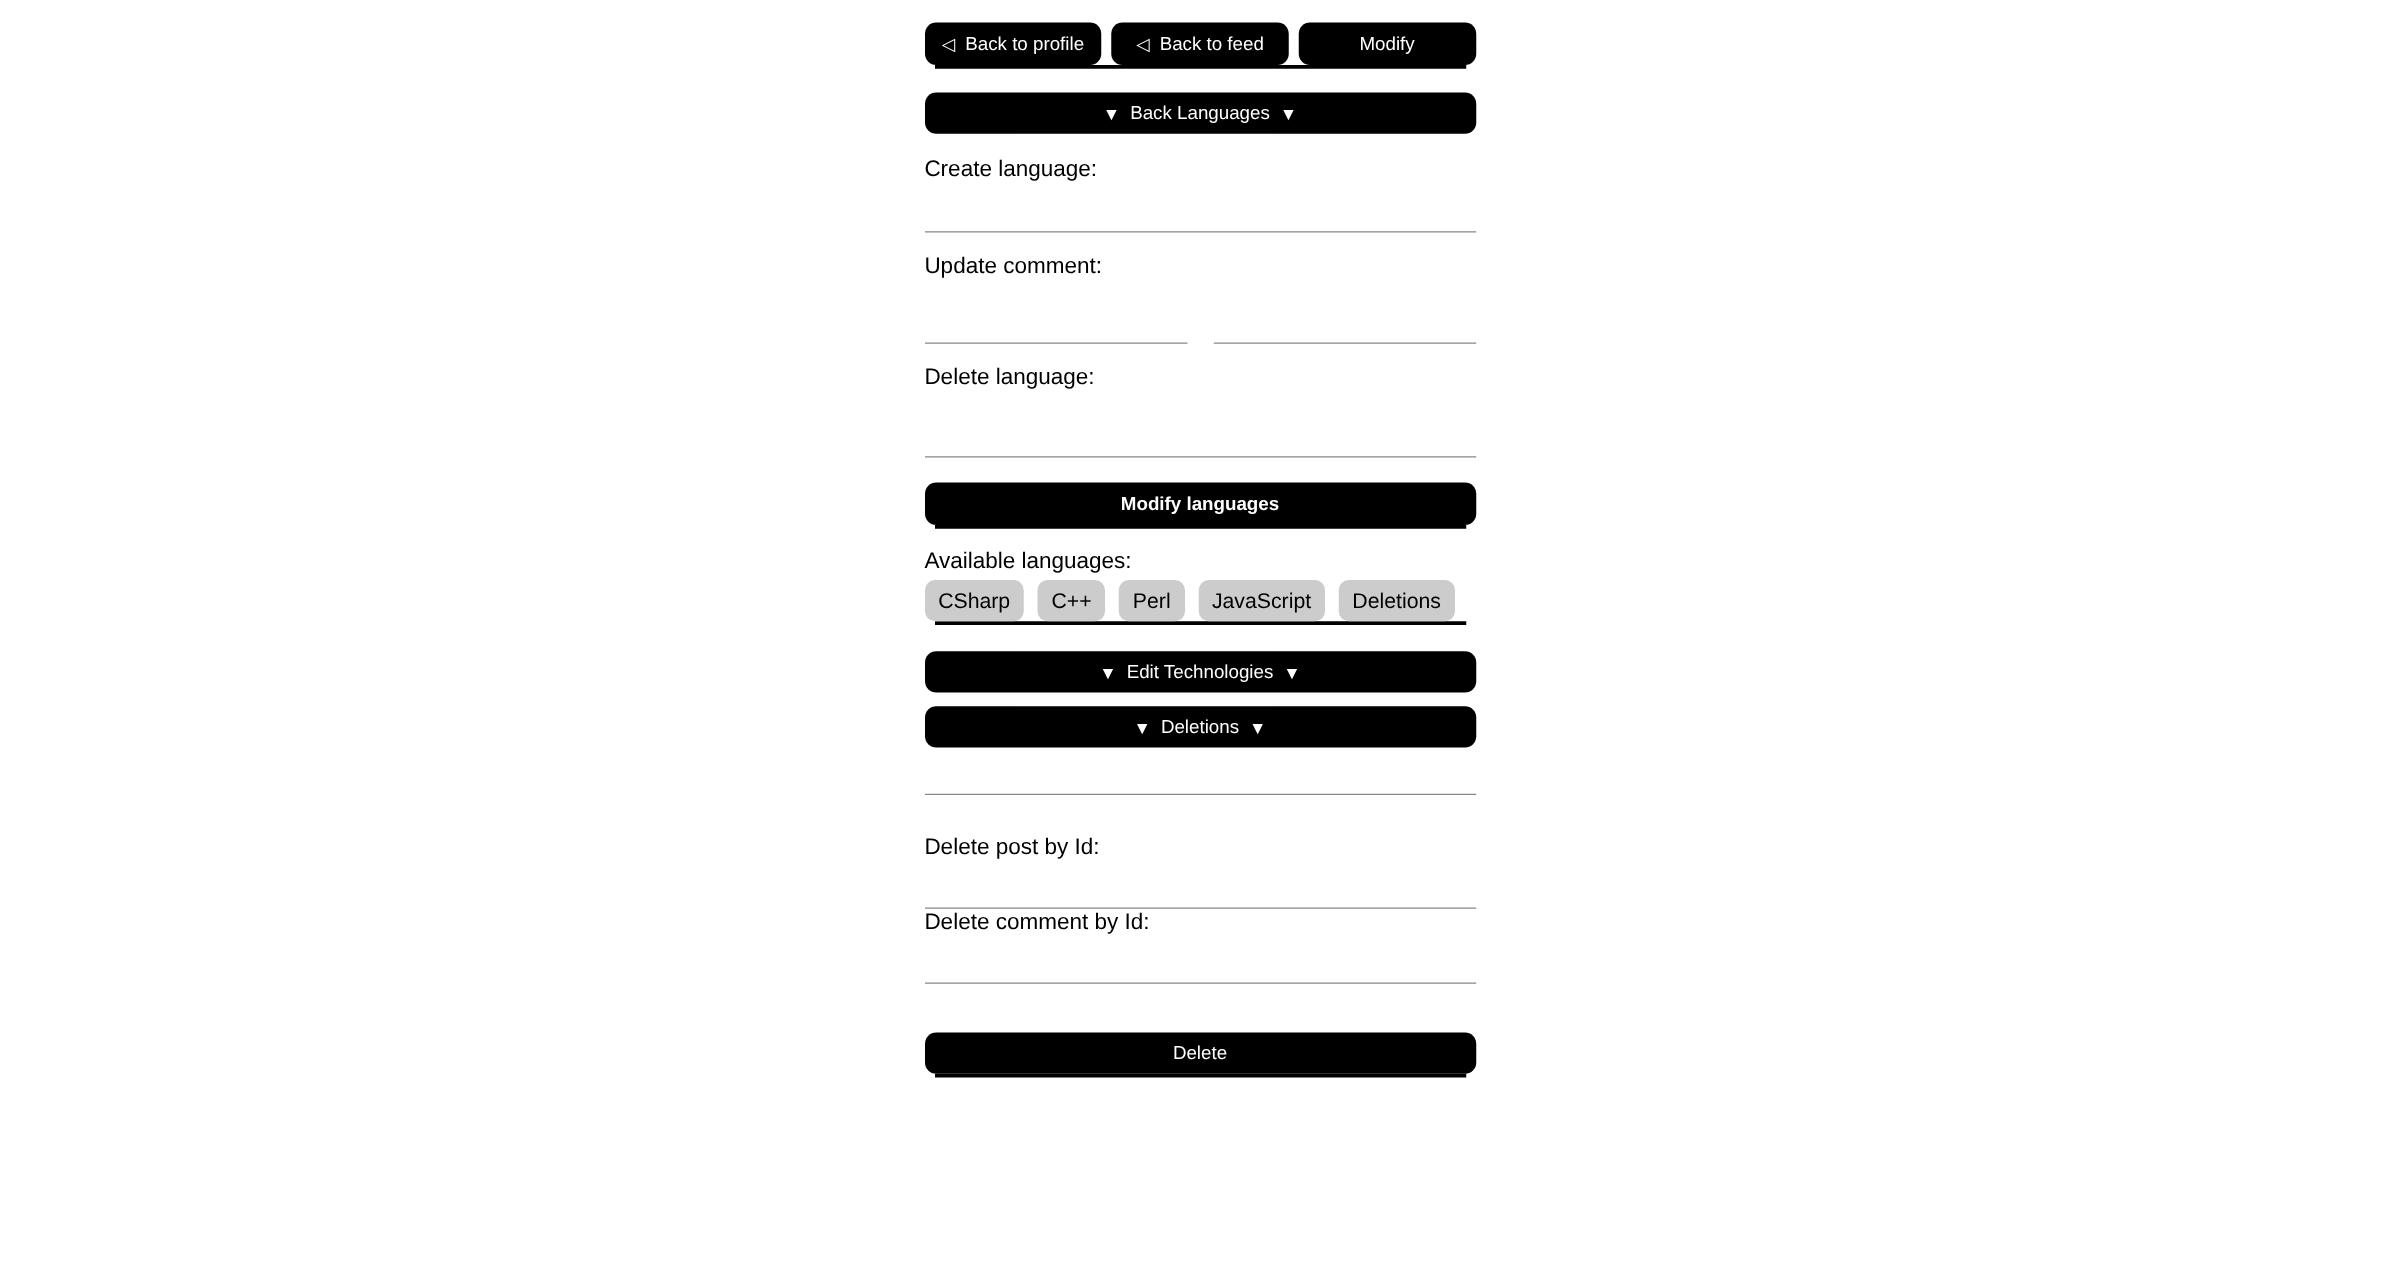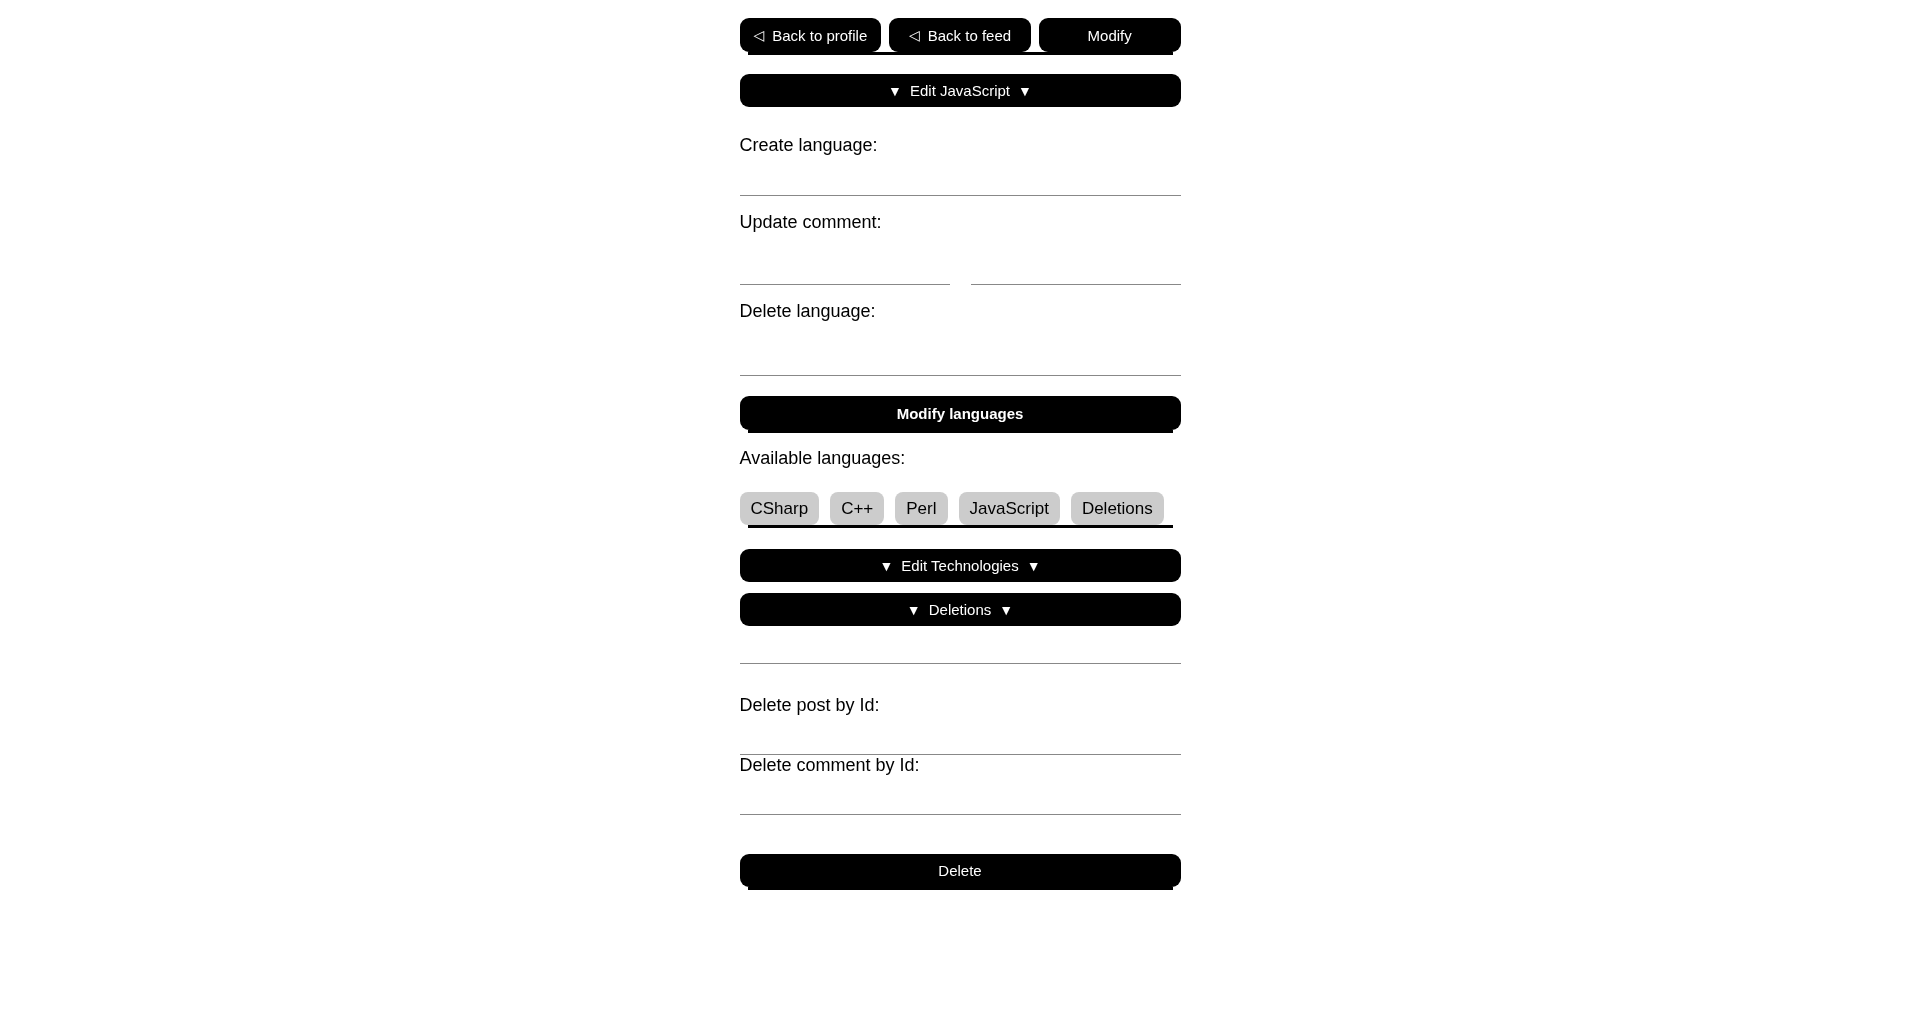--- a/index.html
+++ b/index.html
@@ -36,31 +36,31 @@
     border: none; border-bottom: 1px solid #888;
     background: transparent; outline: none;
     font-family: inherit; font-size: 18px; padding: 0 2px;
   }
   .h40 { height: 40px; } .h52 { height: 52px; } .h54 { height: 54px; }
   .h38 { height: 38px; } .h39 { height: 39px; }
 
   .dual-row { display: flex; justify-content: space-between; }
   .dual-row .underline { width: 210px; }
 
-  .tags { display: flex; flex-wrap: wrap; gap: 6px 11px; margin-top: 23px; }
+  .tags { display: flex; flex-wrap: wrap; gap: 6px 11px; margin-top: 5px; }
   .tag {
     background: #cccccc; color: #000;
     border-radius: 8px; padding: 5px 11px;
     font-size: 17px; line-height: 23px;
     white-space: nowrap;
   }
 
   .tri { font-size: 14px; line-height: 1; }.mt7{margin-top:7px}.mt10{margin-top:10px}.mt11{margin-top:11px}
   .mt12{margin-top:12px}.mt15{margin-top:15px}.mt16{margin-top:16px}.mt17{margin-top:17px}
-  .mt18{margin-top:28px}.mt19{margin-top:19px}.mt20{margin-top:20px}.mt21{margin-top:21px}
+  .mt18{margin-top:18px}.mt19{margin-top:19px}.mt20{margin-top:20px}.mt21{margin-top:21px}
   .mt22{margin-top:39px}.mt30{}.mt31{margin-top:31px}
 </style>
 </head>
 <body>
 
 <div class="column">
 
   <div class="nav-row">
     <button class="btn nav-btn">
       <span class="tri">◁</span>
@@ -72,21 +72,21 @@
     </button>
     <button class="btn nav-btn">
       <span>Modify</span>
     </button>
   </div>
 
   <hr class="thick mt11">
 
   <button class="btn wide mt19">
     <span class="tri">▼</span>
-    <span>Edit JavaScript</span>
+    <span>Back Languages</span>
     <span class="tri">▼</span>
   </button>
 
   <div class="label mt18">Create language:</div>
   <input type="text" class="underline h40" value="" style="">
 
   <div class="label mt16">Update comment:</div>
   <div class="dual-row">
     <input type="text" class="underline h52" value="" style="">
     <input type="text" class="underline h52" value="" style="">

